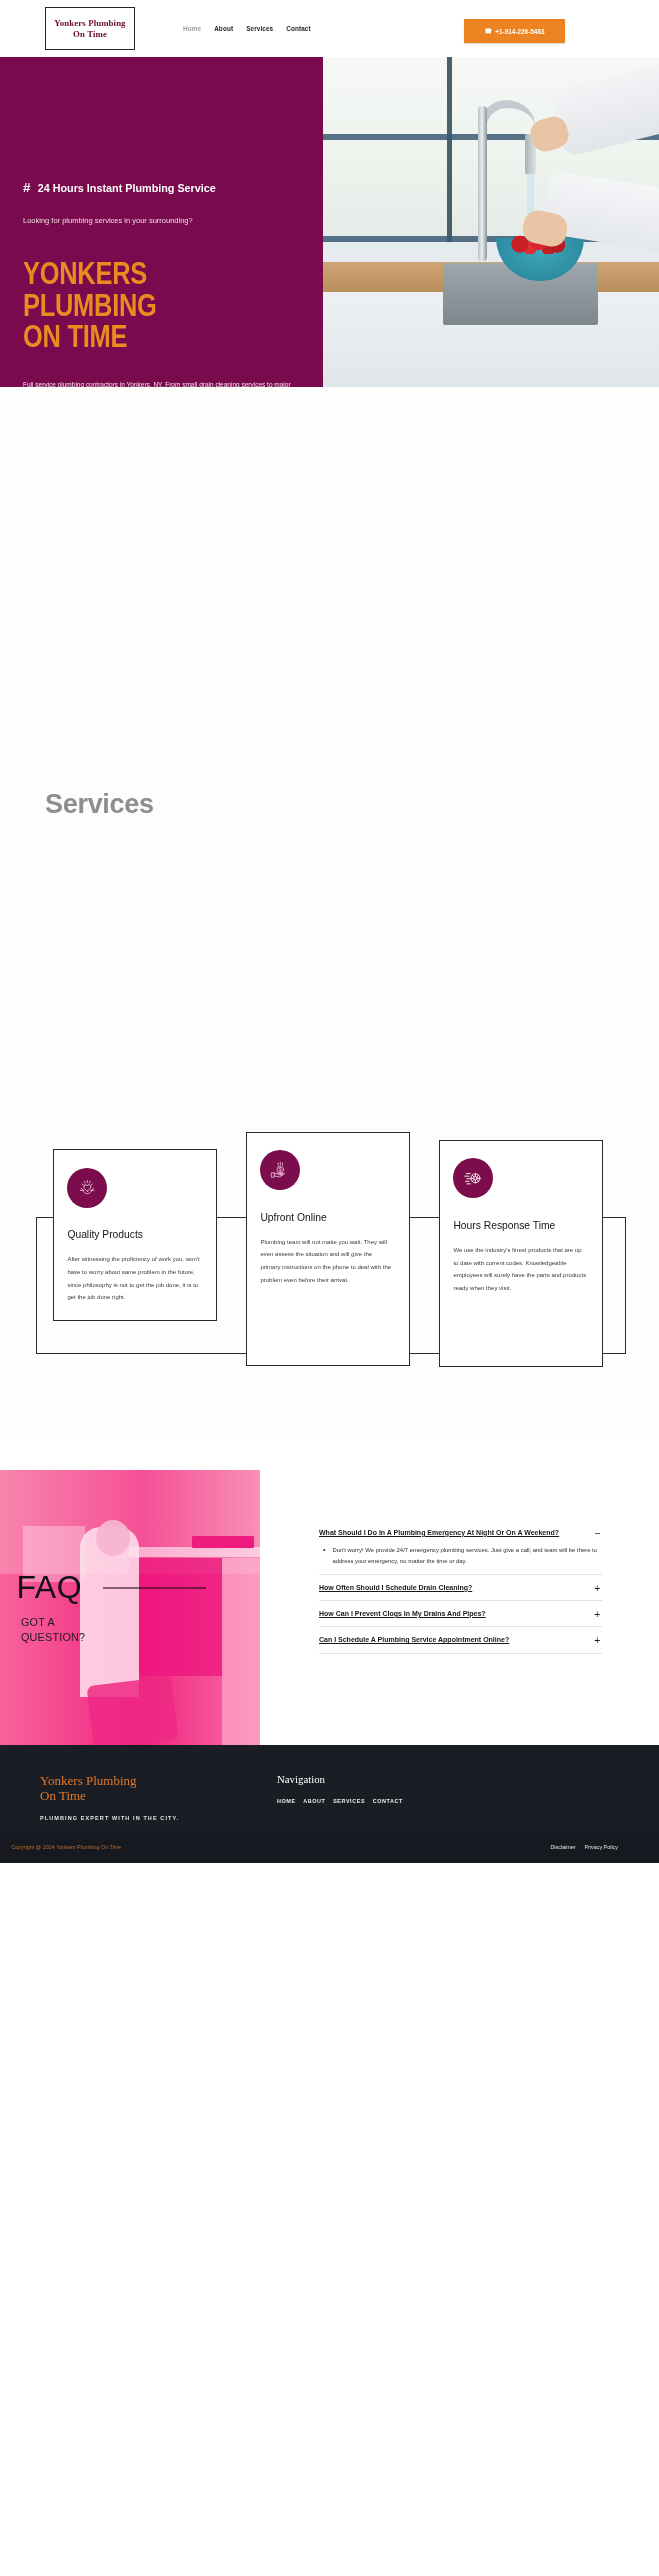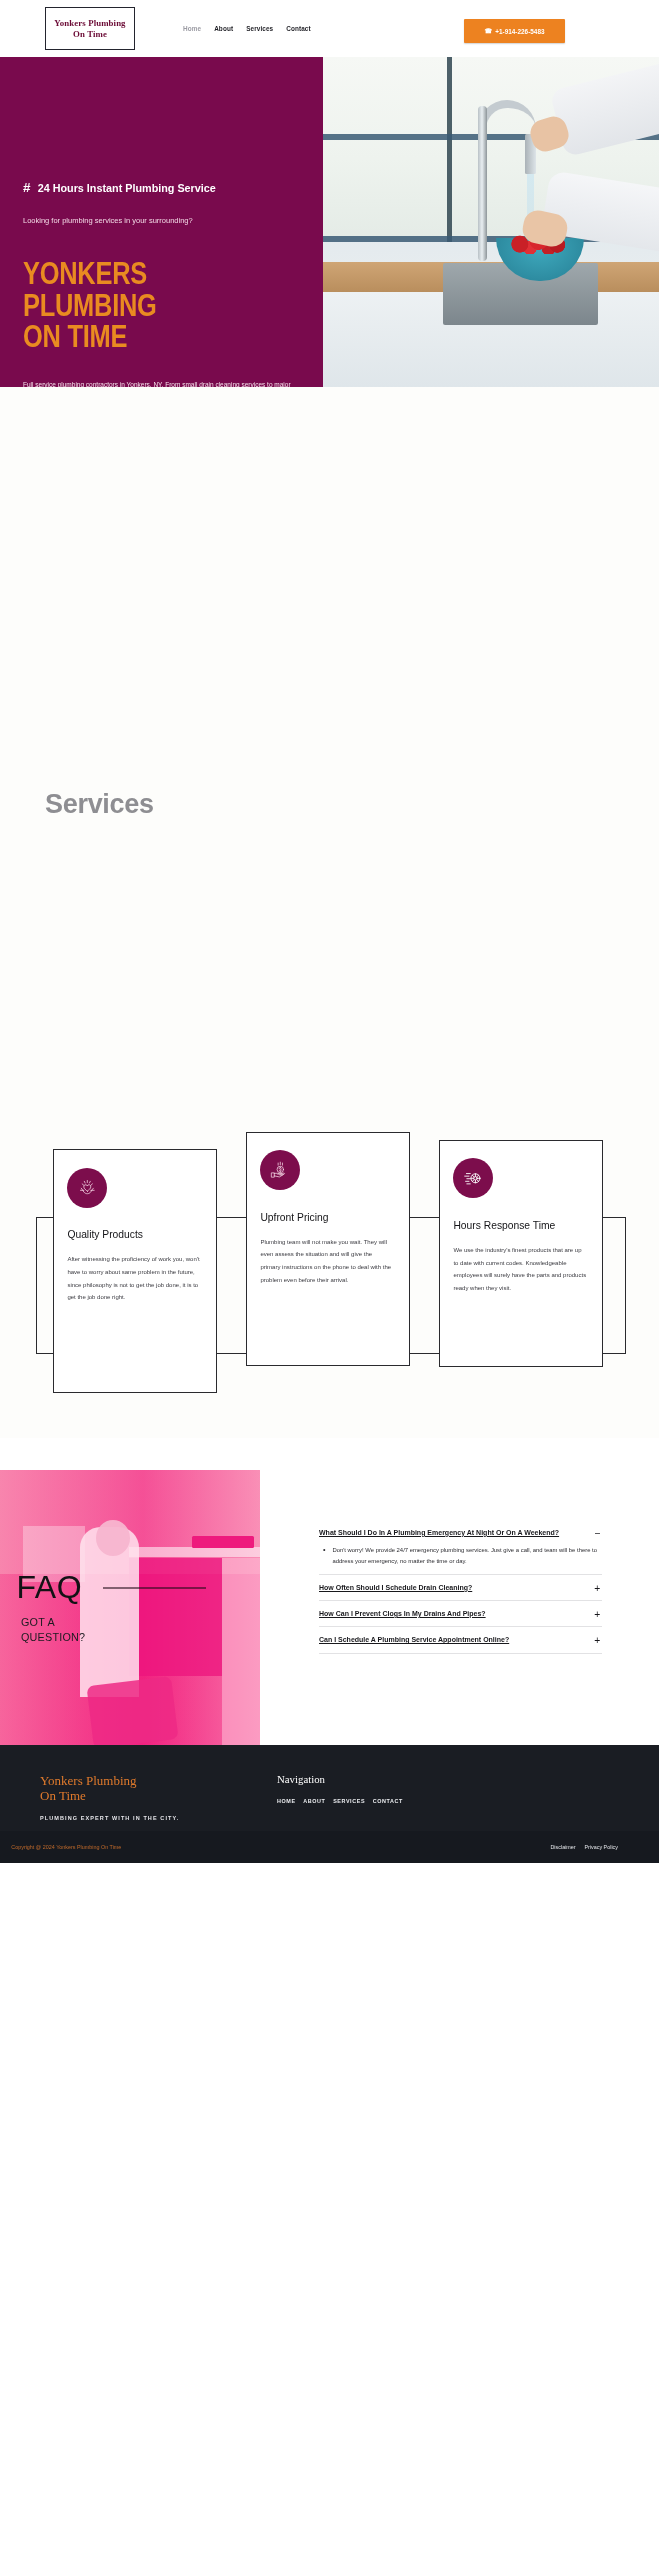--- a/index.html
+++ b/index.html
@@ -174,21 +174,21 @@
     width: 590px; height: 137px;
     border: 0.5px solid #2a2a2e;
   }
   .feature-card {
     position: absolute;
     width: 164px;
     background: #ffffff;
     border: 0.5px solid #2a2a2e;
     padding: 17.5px 15.5px 17.5px 13.4px;
   }
-  .card-1 { left: 53px; top: 0px;  height: 244px; }
+  .card-1 { left: 53px; top: 0px;  height: 172px; }
   .card-2 { left: 246px; top: -17.5px; height: 234px; }
   .card-3 { left: 439px; top: -9.3px; height: 227px; }
   .feature-icon {
     width: 40px; height: 40px; border-radius: 50%;
     background: #7c0d4c;
     display: flex; align-items: center; justify-content: center;
     margin-bottom: 21.6px;
   }
   .feature-icon svg { display: block; }
   .feature-heading {
@@ -424,21 +424,21 @@
     <div class="feature-icon">
       <svg width="20.6" height="20.6" viewBox="0 0 48 48" fill="none" stroke="#fde3ee" stroke-width="1.7" stroke-linecap="round">
         <path d="M19 7v5M24 5v6M29 7v5"></path>
         <circle cx="24" cy="22" r="7.5"></circle>
         <path d="M26.3 19.2c-.7-.9-1.6-1.2-2.6-1.2-1.3 0-2.2.7-2.2 1.7 0 2.4 5 1.3 5 3.8 0 1.1-1 1.9-2.4 1.9-1.1 0-2.1-.4-2.8-1.3M24 16.3v1.6M24 26.2v1.6"></path>
         <path d="M10 31h8l5 2h5.5c1.2 0 1.2 2 0 2H23"></path>
         <path d="M18 33l14-2.5c1.6-.3 2.4 1.6 1 2.4L22 39.5 10 37"></path>
         <path d="M4 30h6v10H4z"></path>
       </svg>
     </div>
-    <h3 class="feature-heading">Upfront Pricing</h3>
+    <h3 class="feature-heading">Upfront Online</h3>
     <p class="feature-text"> Plumbing team will not make you wait. They will even assess the situation and will give the primary instructions on the phone to deal with the problem even before their arrival.</p>
   </article>
 
   <article class="feature-card card-3">
     <div class="feature-icon">
       <svg width="20.6" height="20.6" viewBox="0 0 48 48" fill="none" stroke="#ffffff" stroke-width="2.1" stroke-linecap="round">
         <circle cx="29" cy="24" r="10.5"></circle>
         <circle cx="29" cy="24" r="4"></circle>
         <path d="M29 13.5v6M29 28.5v6M18.5 24h6M33.5 24h6M21.6 16.6l4.2 4.2M32.2 27.2l4.2 4.2M21.6 31.4l4.2-4.2M32.2 20.8l4.2-4.2"></path>
         <path d="M17 13h-9M14 19H4M17 25H9M14 31H6M17 37h-8"></path>

